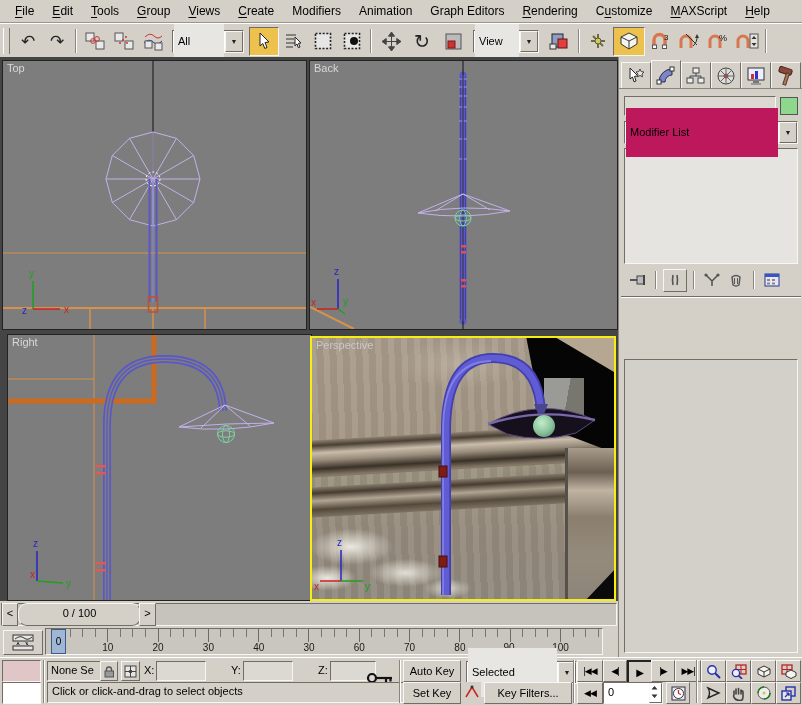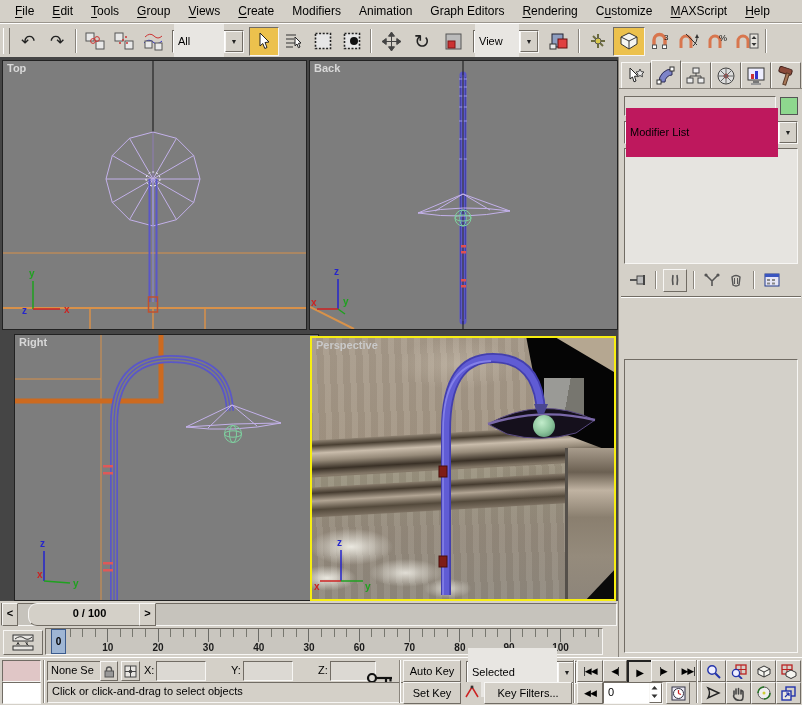--- a/index.html
+++ b/index.html
@@ -20,27 +20,27 @@
   .tsep{width:1px;height:24px;background:#8a857d;border-right:1px solid #fff;margin:0 3px;}
   .tbtn{width:28px;height:27px;display:flex;align-items:center;justify-content:center;background:var(--ui-bg);}
   .tbtn.wide{width:30px;}
   .tbtn.active{background:var(--active-button);border:1px solid;border-color:#716c64 #f7f6f4 #f7f6f4 #716c64;}
   .glyph{font-size:17px;line-height:1;color:#222;}
   .combo{height:21px;display:flex;align-items:center;background:#fff;margin:0 4px;}
   .combo .val{flex:1;padding:16px 4px;background:#e8e6e2;height:17px;line-height:17px;margin:1px;overflow:hidden;}
   .combo .arr{width:16px;height:19px;margin:0;display:flex;align-items:center;justify-content:center;
               background:var(--ui-bg);font-size:7px;color:#222;}
   
-  .left-col{position:absolute;left:0;top:57px;width:618px;height:600px;background:#0369a1;font-weight:bold;}
+  .left-col{position:absolute;left:0;top:57px;width:618px;height:600px;background:#0369a1;}
   .viewports{position:absolute;left:0;top:0;width:618px;height:544px;background:#454545;}
   .vp{position:absolute;background:var(--viewport-bg);border:1px solid #222;overflow:hidden;}
   .vp-label{position:absolute;left:4px;top:1px;color:#d8d8d8;font-size:11px;z-index:5;}
   #vp-top{left:2px;top:3px;width:303px;height:268px;}
   #vp-back{left:309px;top:3px;width:307px;height:268px;}
-  #vp-right{left:14px;top:277px;width:303px;height:265px;}
+  #vp-right{left:7px;top:277px;width:303px;height:265px;}
   #vp-persp{left:310px;top:279px;width:302px;height:261px;border:2px solid var(--active-viewport-border);}
   .vp svg.scene{position:absolute;left:0;top:0;z-index:3;}
   
   .pw{position:absolute;inset:0;}
   .pw-rot{position:absolute;left:-25px;right:-25px;top:-8px;bottom:-8px;transform:rotate(-3.2deg);}
   .pipe{position:absolute;left:0;right:0;}
   
   .timeslider{position:absolute;left:0;top:544px;width:618px;height:26px;background:var(--ui-bg);}
   .ts-track{position:absolute;left:1px;right:1px;top:2px;height:21px;background:#c6c3bc;}
   .ts-btn{position:absolute;top:2px;height:21px;background:var(--ui-bg);text-align:center;line-height:19px;}
@@ -419,21 +419,21 @@
             <text x="53" y="252" fill="#1fa11f">y</text>
           </g>
         </svg>
         <div class="vp-label" style="color:#c9c9c9">Perspective</div>
       </div>
     </div>
 
     <div class="timeslider">
       <div class="ts-track s"></div>
       <div class="ts-btn r" style="left:2px;width:14px;">&lt;</div>
-      <div class="ts-btn r" style="left:28px;width:121px;border-radius:9px;">0 / 100</div>
+      <div class="ts-btn r" style="left:18px;width:121px;border-radius:9px;">0 / 100</div>
       <div class="ts-btn r" style="left:139px;width:15px;">&gt;</div>
     </div>
 
     <div class="trackbar">
       <div class="sb-btn r" style="position:absolute;left:3px;top:3px;width:38px;height:23px;">
         <svg width="22" height="17">
             <rect x="1" y="1" width="20" height="6" fill="#e8e6e2" stroke="#333"></rect>
             <path d="M3,5 Q8,1 12,4 T20,3" fill="none" stroke="#333"></path>
             <rect x="1" y="12" width="20" height="4" fill="#e8e6e2" stroke="#333"></rect>
             <path d="M6,8 v3 M6,9 l-1.5,1.5 M6,9 l1.5,1.5 M15,11 v-3 M15,10 l-1.5,-1.5 M15,10 l1.5,1.5" stroke="#333"></path>

